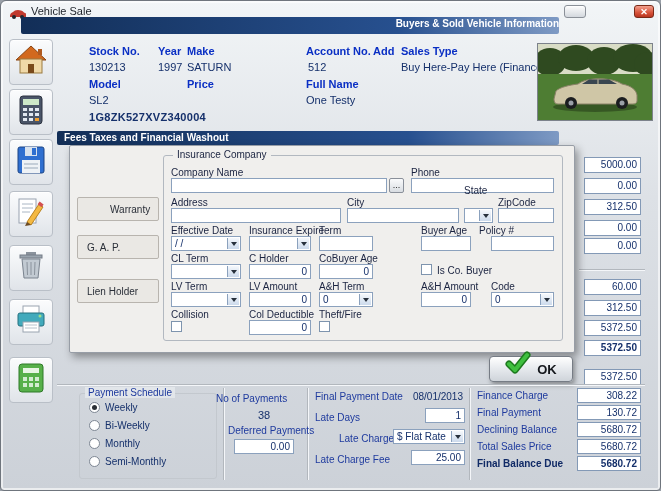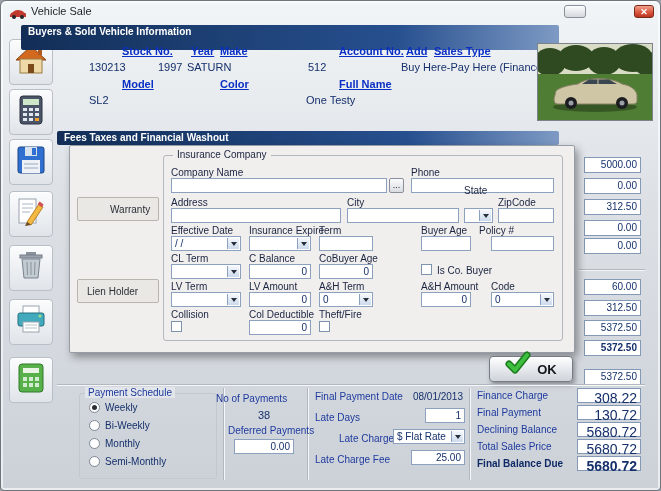--- a/index.html
+++ b/index.html
@@ -11,21 +11,21 @@
     box-shadow:inset 0 0 0 2px rgba(255,255,255,.6); overflow:hidden; }
   .abs { position:absolute; }
   .titlebar-text { font-size:11px; color:#1c2128; }
   .win-btn { border:1px solid #8a9098; border-radius:3px; box-shadow:inset 0 1px rgba(255,255,255,.7); }
   .close-btn { background:linear-gradient(#f2a08e,#d8533a 60%,#b83520); color:#fff; font-size:9px; font-weight:bold;
     text-align:center; line-height:12px; border:1px solid #7a2a18; border-radius:3px; }
   .navybar { background:linear-gradient(90deg,#122e57,#27508f 70%,#7e9ac4); color:#fff; font-weight:bold;
     font-size:10px; line-height:14px; padding-left:7px; border-radius:2px; white-space:nowrap; }
   .side-btn { width:44px; background:linear-gradient(#fbfcfd,#e0e4e9); border:1px solid #b9bfc7;
     border-radius:4px; box-shadow:inset 0 1px #fff; display:flex; align-items:center; justify-content:center; }
-  .link { color:#0a2fc4; font-weight:bold; font-size:11px; text-decoration:underline; white-space:nowrap;margin-left:33px; }
+  .link { color:#0a2fc4; font-weight:bold; font-size:11px; white-space:nowrap; }
   .val { color:#15306b; font-size:11px; white-space:nowrap; }
   .vin { color:#15306b; font-size:11px; font-weight:bold; letter-spacing:.3px; }
   .flbl { font-size:10px; color:#1a2340; white-space:nowrap; }
   .blbl { font-size:10px; color:#1e3a9e; white-space:nowrap; }
   .inp { background:#fff; border:1px solid #8ba1bd; font-size:10px; color:#15306b;
     padding:1px 3px 0 3px; height:15px; overflow:hidden; white-space:nowrap; }
   .num { text-align:right; }
   .combo { padding-right:14px; }
   .arrow { position:absolute; right:1px; top:1px; bottom:1px; width:12px;
     background:linear-gradient(#f5f8fc,#ccdaec); border-left:1px solid #8ba1bd;
@@ -40,21 +40,21 @@
     background:#eae8e4; border:1px solid #b8b4ae; border-radius:2px; }
   .tab.active { background:#fbfbf9; border-color:#868c96; }
   .dialog { background:#f0efed; border:1px solid #979da6; border-radius:2px;
     box-shadow:3px 4px 8px rgba(0,0,0,.38); }
   .gb { border:1px solid #b2b8c0; border-radius:3px; }
   .gb-legend { background:#f0efed; padding:0 4px; font-size:10px; color:#1a2340; white-space:nowrap; }
   .amount { position:absolute; left:583px; width:57px; height:16px; background:#fff; border:1px solid #8399b6;
     font-size:10px; color:#15306b; text-align:right; padding:1px 3px 0 2px; }
   .amount.bold { font-weight:bold; }
   .tot-box { position:absolute; left:576px; width:64px; height:15px; background:#fff; border:1px solid #8399b6;
-    font-size:14px; color:#15306b; text-align:right; padding:1px 3px 0 2px; }
+    font-size:10px; color:#15306b; text-align:right; padding:1px 3px 0 2px; }
   .vsep { width:2px; border-left:1px solid #b2b7bd; border-right:1px solid #f4f6f9; }
   .hsep { height:2px; border-top:1px solid #b2b7bd; border-bottom:1px solid #f4f6f9; }
   .okbtn { background:linear-gradient(#ffffff,#e8ebef 45%,#cfd4da); border:1px solid #767c85; border-radius:4px;
     box-shadow:2px 3px 5px rgba(0,0,0,.35); display:flex; align-items:center; justify-content:center; gap:6px; overflow:visible; }
   .oktext { font-size:13px; font-weight:bold; color:#14171c; }
   .dots-btn { background:linear-gradient(#fafbfc,#d9dde2); border:1px solid #8a909a; font-size:9px;
     text-align:center; line-height:12px; color:#222; border-radius:2px; }
 </style>
 </head>
 <body>
@@ -146,38 +146,39 @@
             <rect x="9" y="16" width="4" height="4"></rect>
             <rect x="15" y="16" width="4" height="4"></rect>
             <rect x="21" y="16" width="4" height="4"></rect>
             <rect x="9" y="22" width="4" height="4"></rect>
             <rect x="15" y="22" width="4" height="4"></rect>
             <rect x="21" y="22" width="4" height="4"></rect>
           </g>
         </svg></span>
   </div>
 
-  <div class="abs navybar" style="left:20px;top:24px;width:538px;height:25px;">Buyers &amp; Sold Vehicle Information</div>
+  <div class="abs navybar" style="left:20px;top:16px;width:538px;height:17px;text-align:right;">Buyers &amp; Sold Vehicle Information</div>
 
   <div class="abs link" style="left:88px;top:44px;">Stock No.</div>
   <div class="abs val" style="left:88px;top:60px;">130213</div>
   <div class="abs link" style="left:157px;top:44px;">Year</div>
   <div class="abs val" style="left:157px;top:60px;">1997</div>
   <div class="abs link" style="left:186px;top:44px;">Make</div>
   <div class="abs val" style="left:186px;top:60px;">SATURN</div>
   <div class="abs link" style="left:305px;top:44px;">Account No.</div>
   <div class="abs link" style="left:372px;top:44px;">Add</div>
   <div class="abs val" style="left:307px;top:60px;">512</div>
   <div class="abs link" style="left:400px;top:44px;">Sales Type</div>
   <div class="abs val" style="left:400px;top:60px;">Buy Here-Pay Here (Finance)</div>
   <div class="abs link" style="left:88px;top:77px;">Model</div>
   <div class="abs val" style="left:88px;top:93px;">SL2</div>
-  <div class="abs link" style="left:186px;top:77px;">Color</div>
+  <div class="abs link" style="left:186px;top:77px;">Price</div>
   <div class="abs link" style="left:305px;top:77px;">Full Name</div>
   <div class="abs val" style="left:305px;top:93px;">One Testy</div>
+  <div class="abs vin" style="left:88px;top:110px;">1G8ZK527XVZ340004</div>
 
   <div class="abs" style="left:536px;top:42px;width:116px;height:78px;border:1px solid #7c828b;">
     <svg width="114" height="76" viewBox="0 0 114 76">
       <rect width="114" height="76" fill="#d9ddc6"></rect>
       <g fill="#2f4a20">
           <ellipse cx="12" cy="18" rx="16" ry="14"></ellipse>
           <ellipse cx="38" cy="14" rx="18" ry="13"></ellipse>
           <ellipse cx="66" cy="17" rx="17" ry="14"></ellipse>
           <ellipse cx="95" cy="14" rx="20" ry="14"></ellipse>
           <ellipse cx="110" cy="20" rx="14" ry="12"></ellipse>
@@ -203,20 +204,21 @@
   <div class="amount" style="top:237px;">0.00</div>
   <div class="abs hsep" style="left:578px;top:268px;width:66px;"></div>
   <div class="amount" style="top:278px;">60.00</div>
   <div class="amount" style="top:299px;">312.50</div>
   <div class="amount" style="top:319px;">5372.50</div>
   <div class="amount bold" style="top:339px;">5372.50</div>
   <div class="amount" style="top:368px;">5372.50</div>
 
   <div class="abs dialog" style="left:68px;top:144px;width:506px;height:208px;"></div>
   <div class="abs tab" style="left:76px;top:196px;padding-left:32px;">Warranty</div>
+  <div class="abs tab" style="left:76px;top:234px;">G. A. P.</div>
   <div class="abs tab" style="left:76px;top:278px;">Lien Holder</div>
 
   <div class="abs gb" style="left:162px;top:154px;width:400px;height:186px;"></div>
   <div class="abs gb-legend" style="left:172px;top:148px;">Insurance Company</div>
 
   <div class="abs flbl" style="left:170px;top:166px;">Company Name</div>
   <div class="abs inp" style="left:170px;top:177px;width:216px;"></div>
   <div class="abs dots-btn" style="left:388px;top:177px;width:15px;height:15px;">...</div>
   <div class="abs flbl" style="left:410px;top:166px;">Phone</div>
   <div class="abs inp" style="left:410px;top:177px;width:143px;"></div>
@@ -236,21 +238,21 @@
   <div class="abs inp combo" style="left:248px;top:235px;width:62px;"><span></span><span class="arrow"></span></div>
   <div class="abs flbl" style="left:318px;top:224px;">Term</div>
   <div class="abs inp" style="left:318px;top:235px;width:54px;"></div>
   <div class="abs flbl" style="left:420px;top:224px;">Buyer Age</div>
   <div class="abs inp" style="left:420px;top:235px;width:50px;"></div>
   <div class="abs flbl" style="left:478px;top:224px;">Policy #</div>
   <div class="abs inp" style="left:490px;top:235px;width:63px;"></div>
 
   <div class="abs flbl" style="left:170px;top:252px;">CL Term</div>
   <div class="abs inp combo" style="left:170px;top:263px;width:70px;"><span></span><span class="arrow"></span></div>
-  <div class="abs flbl" style="left:248px;top:252px;">C Balance</div>
+  <div class="abs flbl" style="left:248px;top:252px;">C Holder</div>
   <div class="abs inp num" style="left:248px;top:263px;width:62px;">0</div>
   <div class="abs flbl" style="left:318px;top:252px;">CoBuyer Age</div>
   <div class="abs inp num" style="left:318px;top:263px;width:54px;">0</div>
   <div class="abs chk" style="left:420px;top:263px;"></div>
   <div class="abs flbl" style="left:436px;top:264px;">Is Co. Buyer</div>
 
   <div class="abs flbl" style="left:170px;top:280px;">LV Term</div>
   <div class="abs inp combo" style="left:170px;top:291px;width:70px;"><span></span><span class="arrow"></span></div>
   <div class="abs flbl" style="left:248px;top:280px;">LV Amount</div>
   <div class="abs inp num" style="left:248px;top:291px;width:62px;">0</div>

